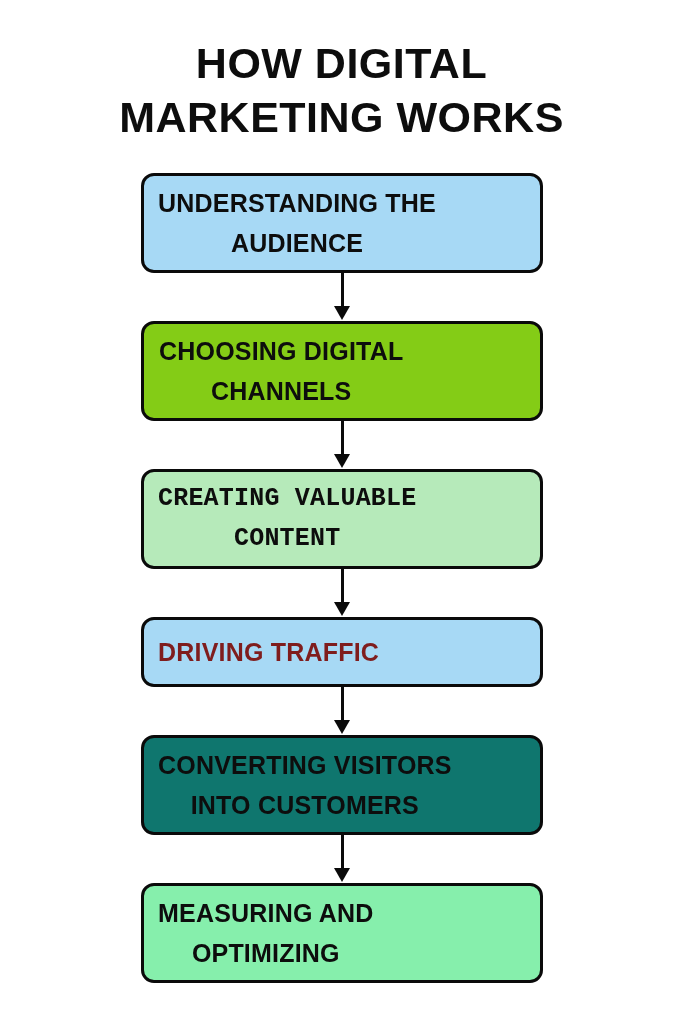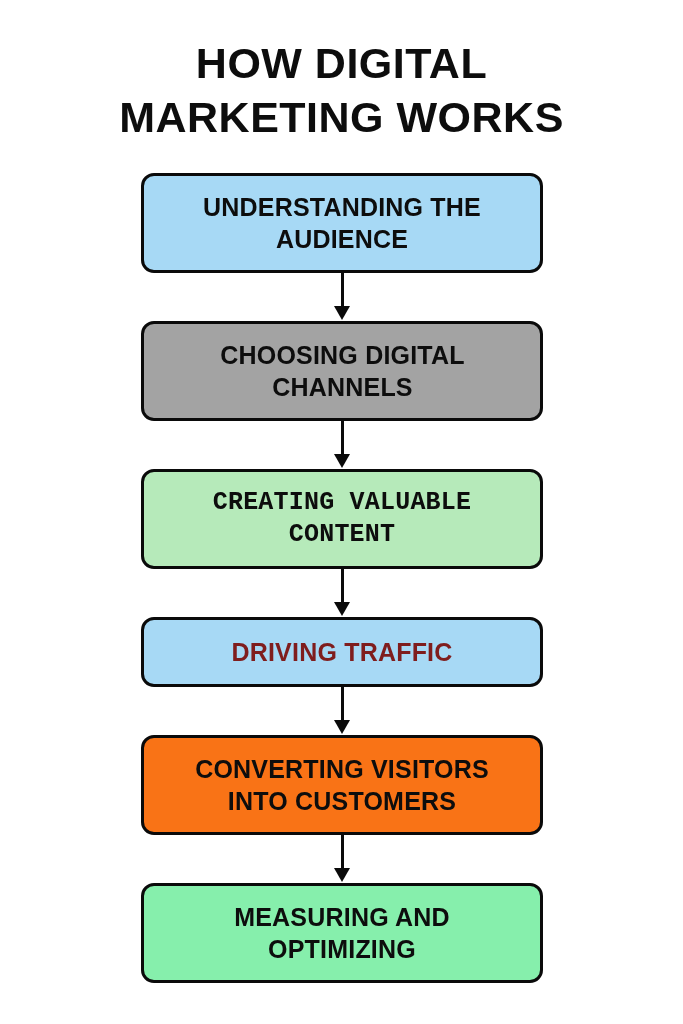--- a/index.html
+++ b/index.html
@@ -42,25 +42,24 @@
     width: 402px;
   }
   .node {
     position: relative;
     box-sizing: border-box;
     width: 402px;
     border: 3px solid #0a0a0a;
     border-radius: 13px;
     display: flex;
     align-items: center;
-    justify-content: center;
     text-align: center;
     color: #0d0d0d;
     font-size: 25px;
-    line-height: 32px;
+    line-height: 40px;
     font-weight: bold;
     letter-spacing: 0.2px;
     font-family: "Liberation Sans", sans-serif;
     white-space: pre-line;
     padding: 0 14px;
   }
   .node.two-line { height: 100px; }
   .node.one-line { height: 70px; }
 
   .connector {
@@ -102,21 +101,21 @@
     <div class="node two-line" style="background-color: rgb(167, 217, 245); border-color: rgb(10, 10, 10); color: rgb(13, 13, 13);">
       <span>UNDERSTANDING THE
 AUDIENCE</span>
     </div>
 
     <div class="connector">
       <span class="stem" style="background: rgb(10, 10, 10);"></span>
       <span class="head" style="border-top-color: rgb(10, 10, 10);"></span>
     </div>
 
-    <div class="node two-line" style="background-color: #a3a3a3; border-color: rgb(10, 10, 10); color: rgb(13, 13, 13); padding-left: 15px;">
+    <div class="node two-line" style="background-color: #84cc16; border-color: rgb(10, 10, 10); color: rgb(13, 13, 13); padding-left: 15px;">
       <span>CHOOSING DIGITAL
 CHANNELS</span>
     </div>
 
     <div class="connector">
       <span class="stem" style="background: rgb(10, 10, 10);"></span>
       <span class="head" style="border-top-color: rgb(10, 10, 10);"></span>
     </div>
 
     <div class="node two-line" style="background-color: rgb(182, 234, 186); border-color: rgb(10, 10, 10); color: rgb(13, 13, 13); font-family: Liberation Mono, monospace;">
@@ -131,21 +130,21 @@
 
     <div class="node one-line" style="background-color: rgb(167, 217, 245); border-color: rgb(10, 10, 10); color: #7f1d1d;">
       <span>DRIVING TRAFFIC</span>
     </div>
 
     <div class="connector">
       <span class="stem" style="background: rgb(10, 10, 10);"></span>
       <span class="head" style="border-top-color: rgb(10, 10, 10);"></span>
     </div>
 
-    <div class="node two-line" style="background-color: #f97316; border-color: rgb(10, 10, 10); color: rgb(13, 13, 13);">
+    <div class="node two-line" style="background-color: #0f766e; border-color: rgb(10, 10, 10); color: rgb(13, 13, 13);">
       <span>CONVERTING VISITORS
 INTO CUSTOMERS</span>
     </div>
 
     <div class="connector">
       <span class="stem" style="background: rgb(10, 10, 10);"></span>
       <span class="head" style="border-top-color: rgb(10, 10, 10);"></span>
     </div>
 
     <div class="node two-line" style="background-color: #86efac; border-color: rgb(10, 10, 10); color: rgb(13, 13, 13);">

